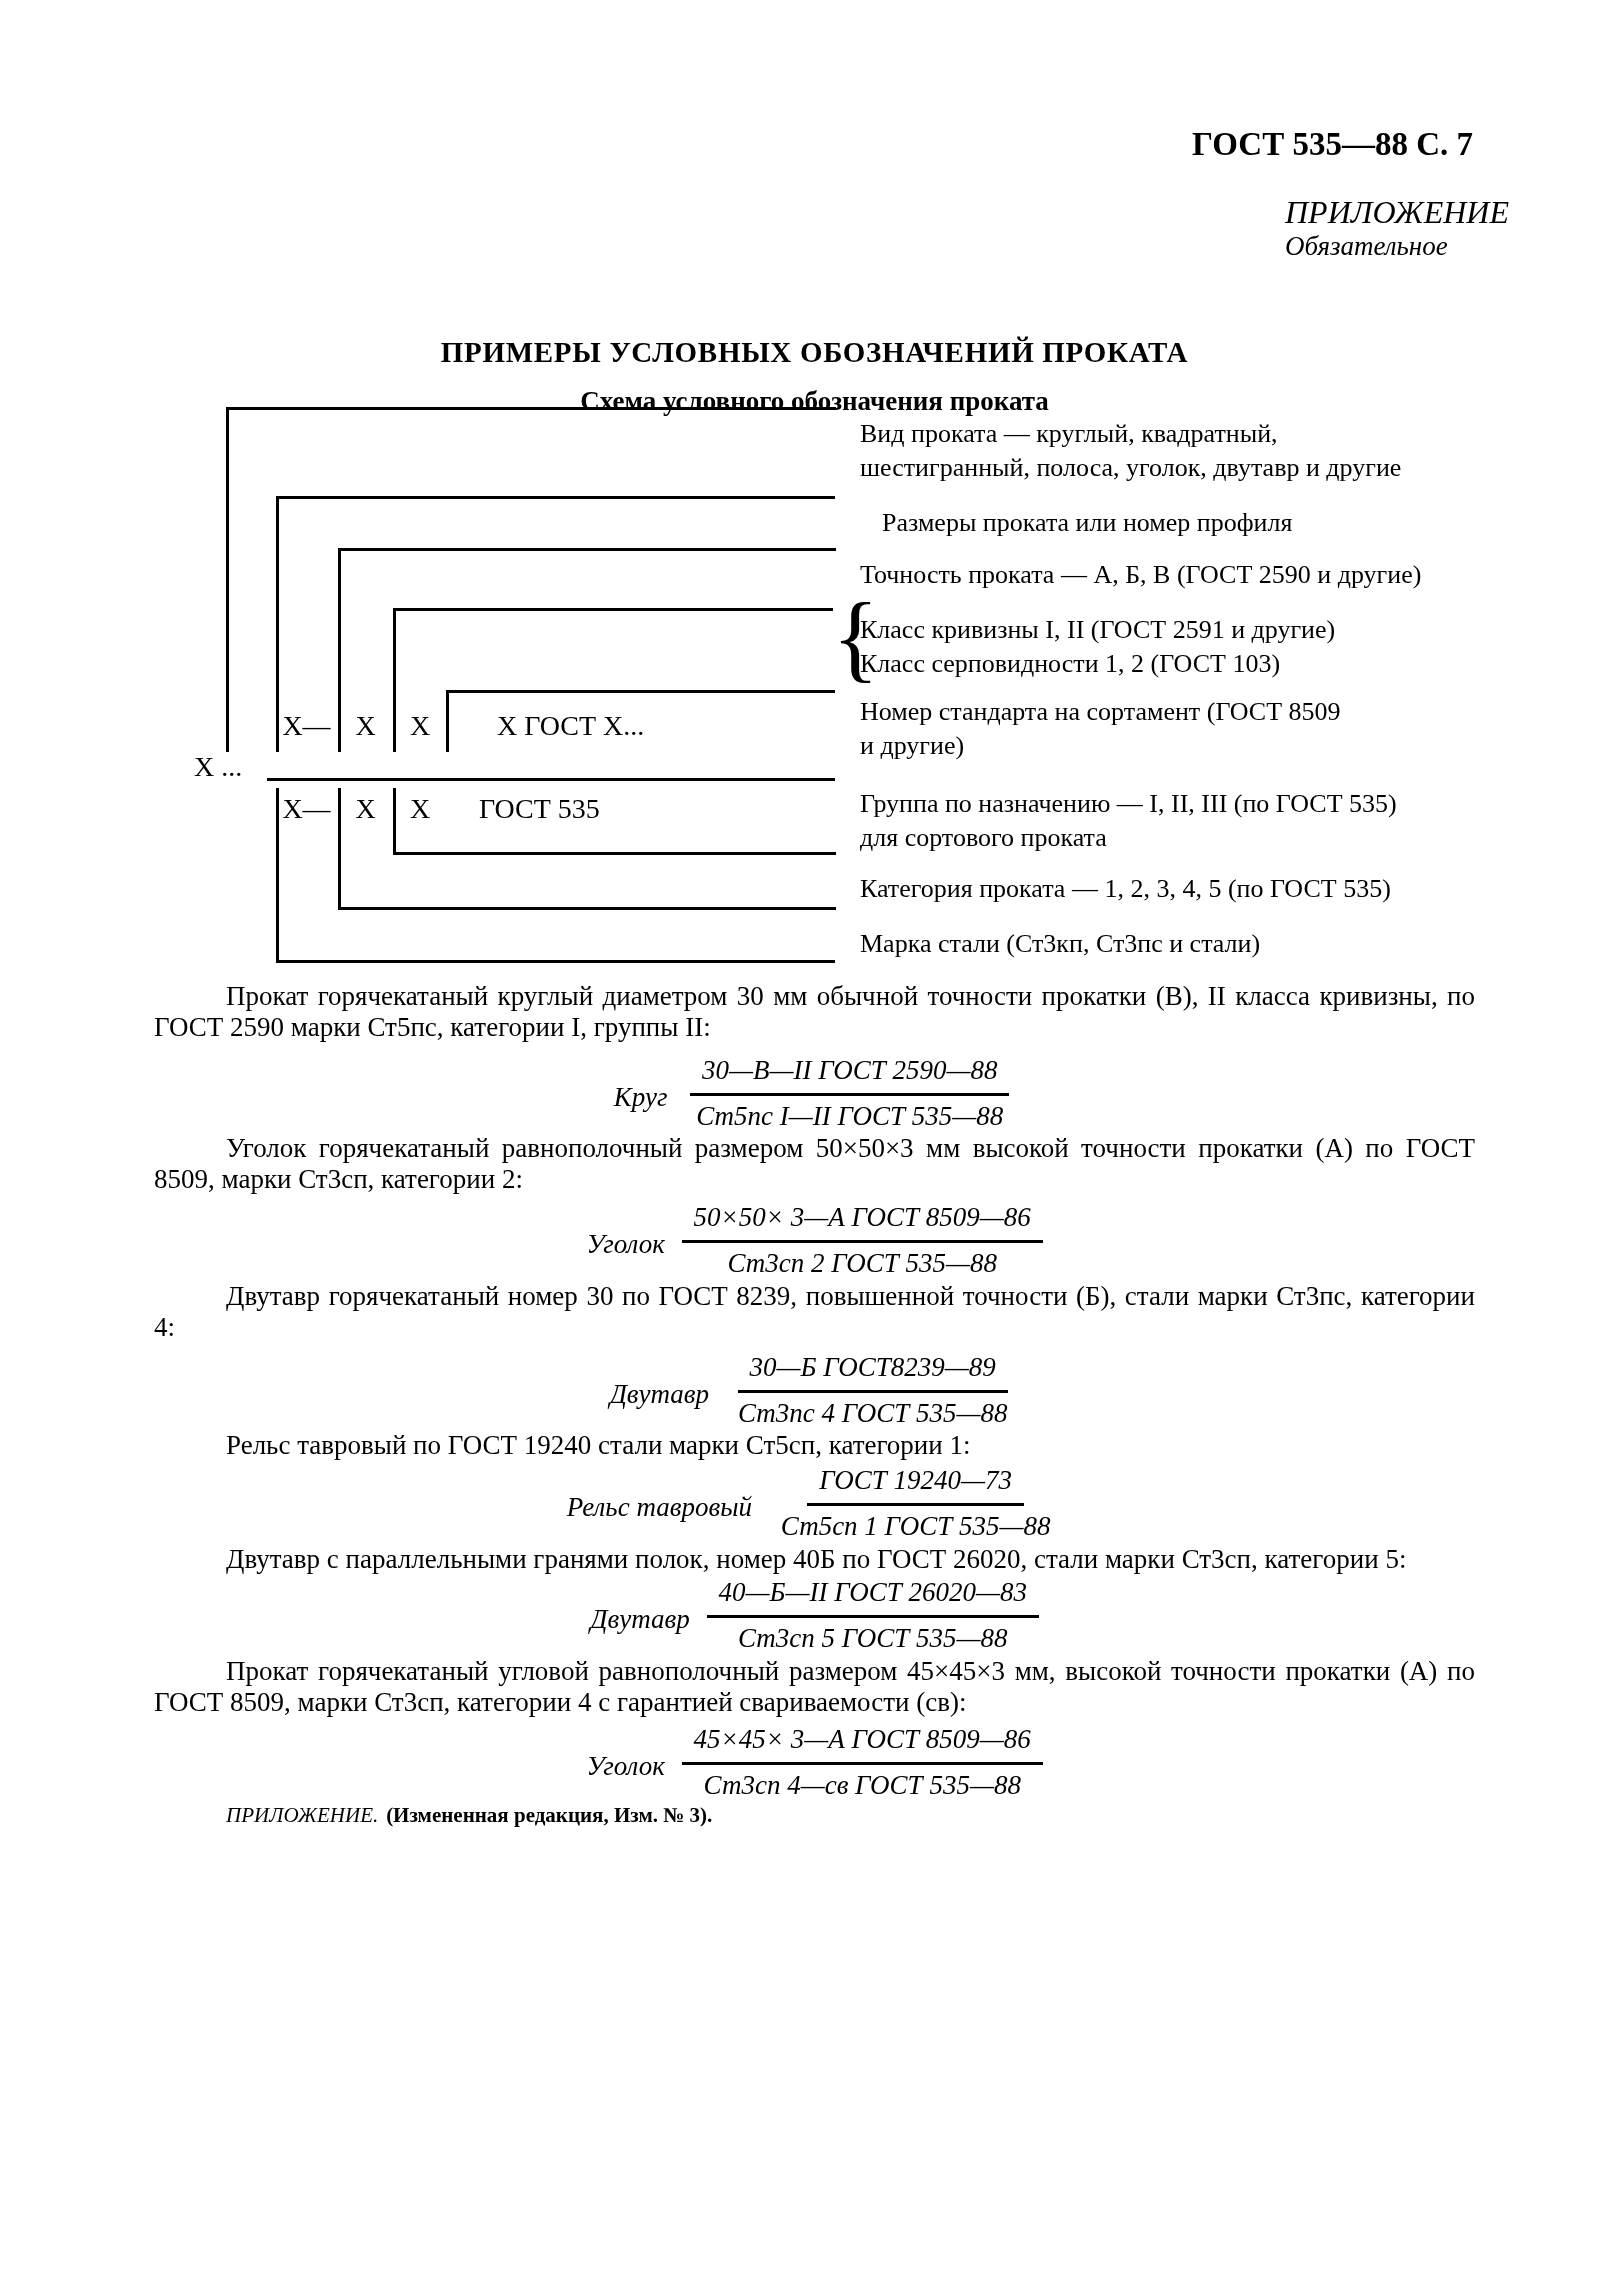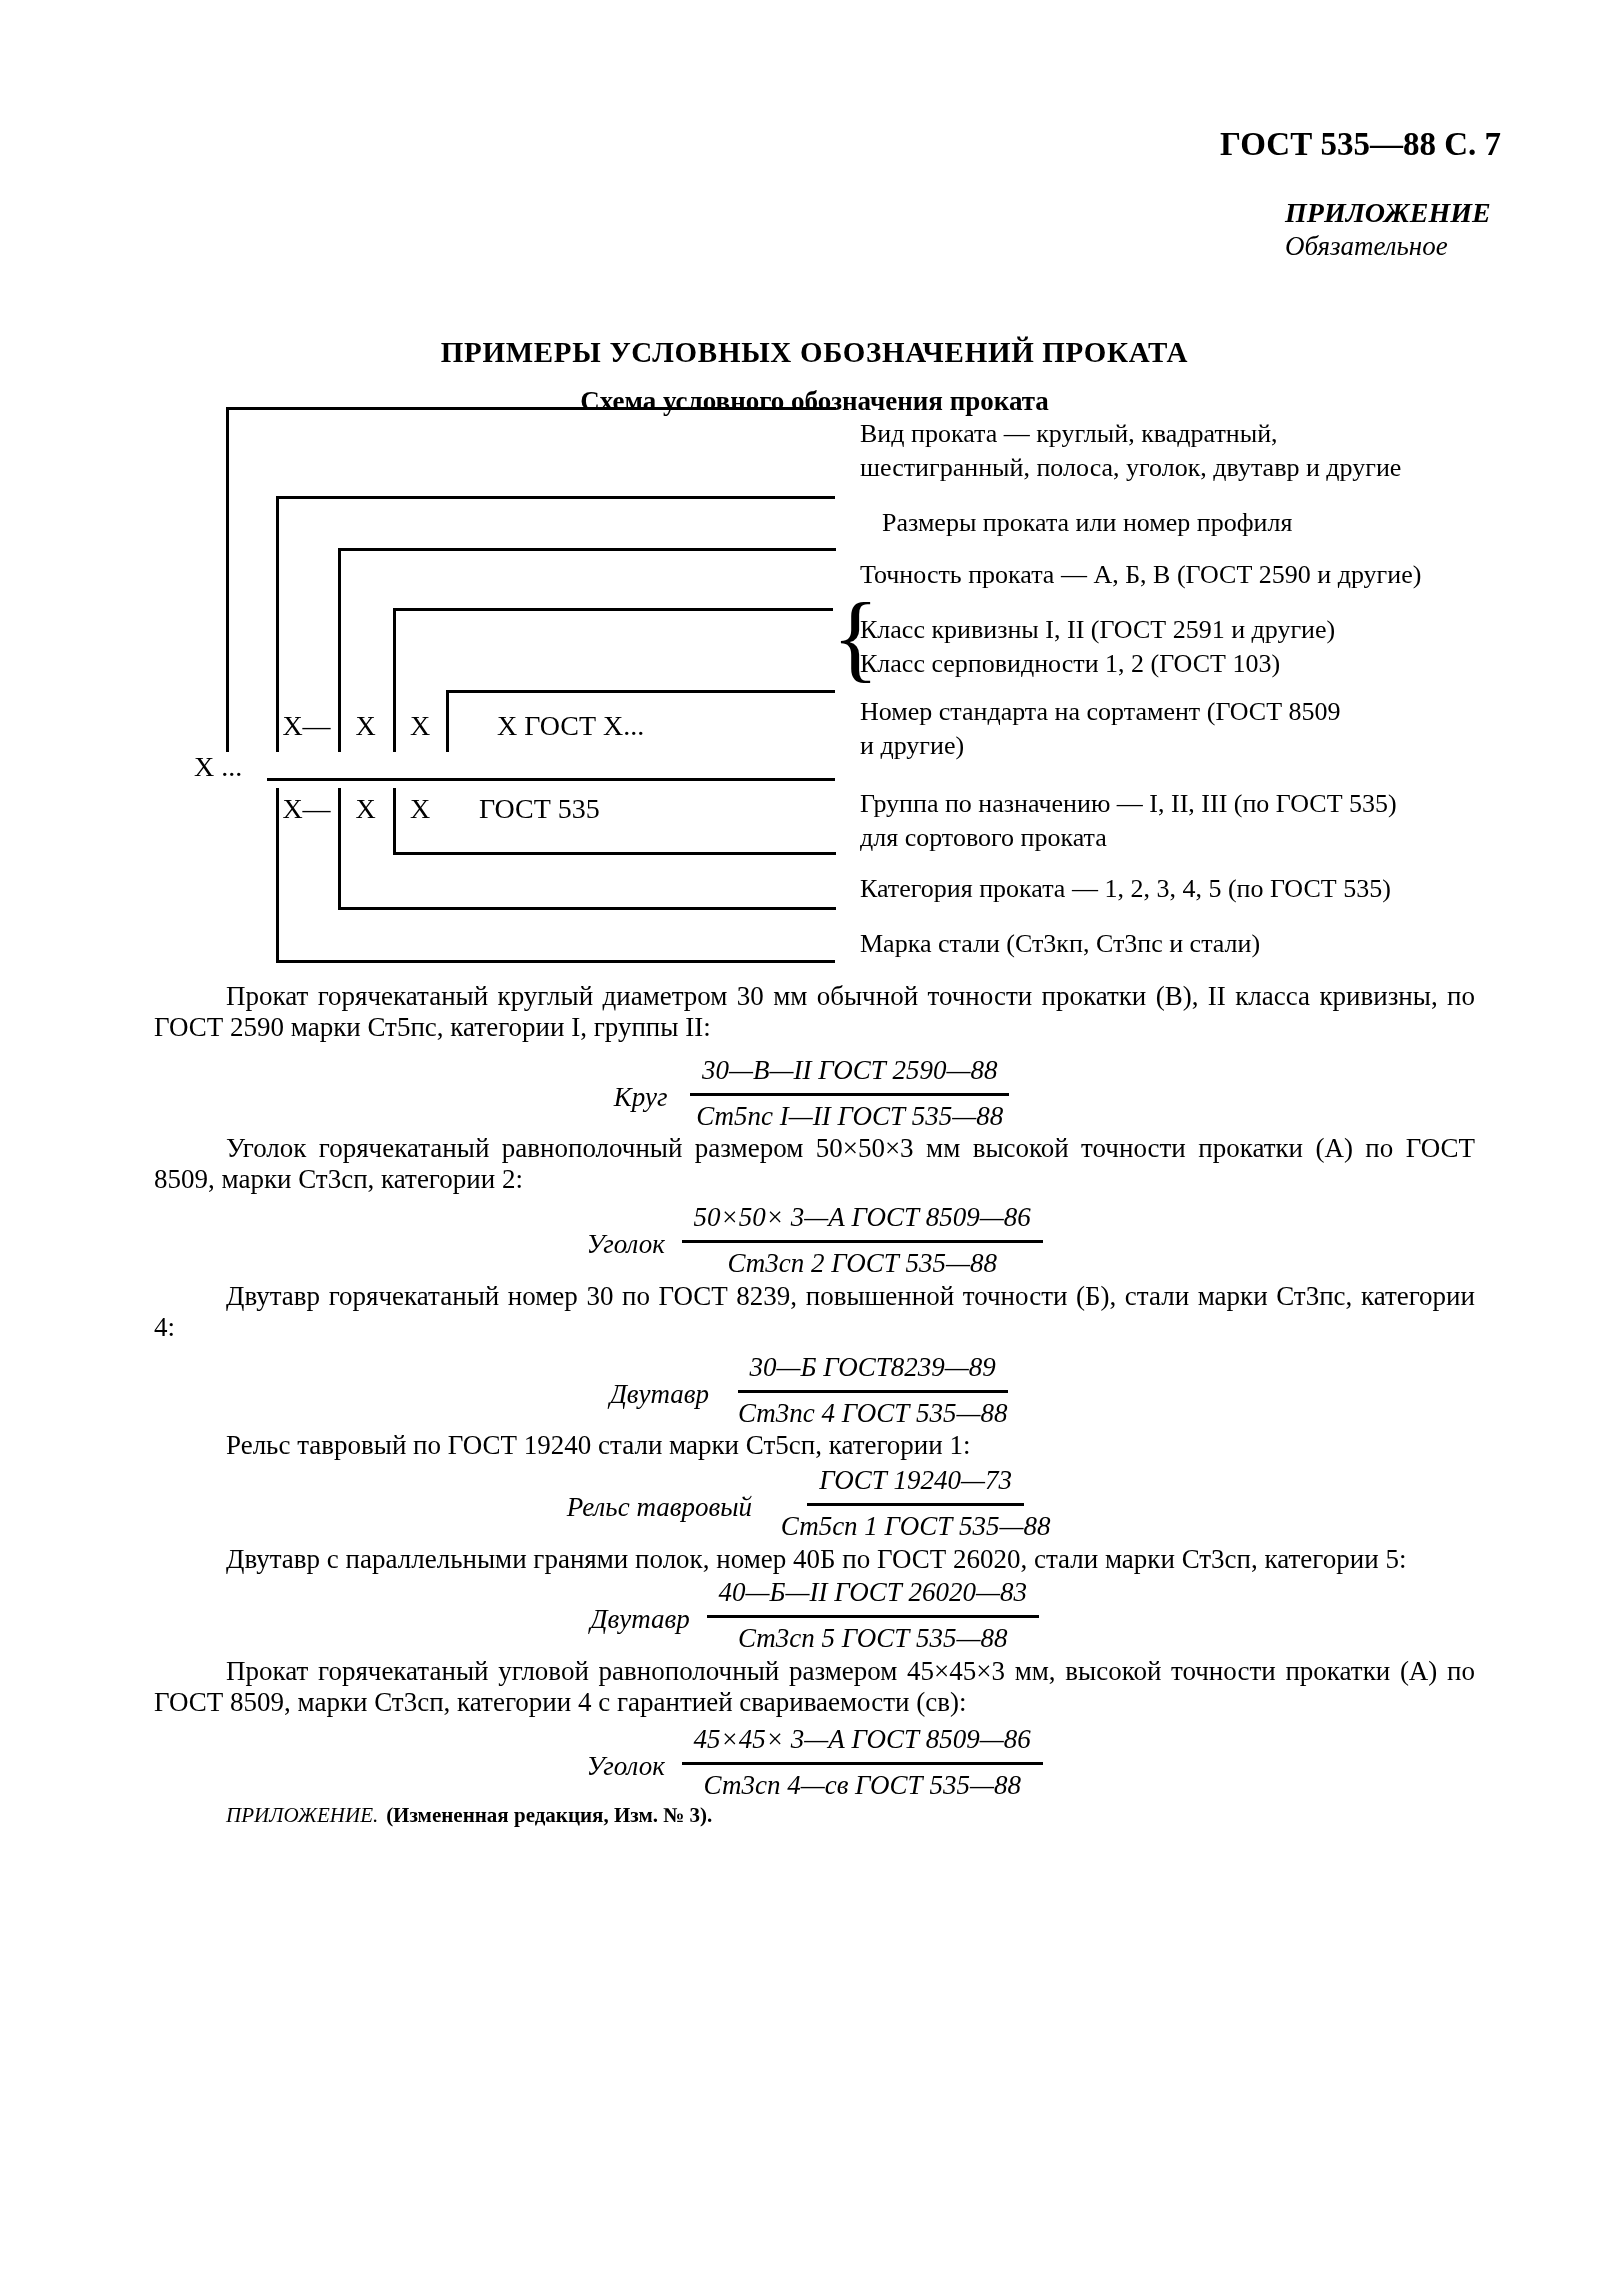--- a/index.html
+++ b/index.html
@@ -7,25 +7,25 @@
     width: 1622px; height: 2295px;
     position: relative;
     background: #ffffff;
     color: #000000;
     font-family: "Liberation Serif", "DejaVu Serif", serif;
   }
   
   .ln { position: absolute; background: #000000; }
   
   .page-ref {
-    position: absolute; top: 126px; right: 121px;
+    position: absolute; top: 126px; right: 149px;
     font-size: 33px; font-weight: bold; white-space: nowrap;
   }
   .appendix-block { position: absolute; top: 195px; left: 1285px; }
-  .appendix-block .a1 { font-size: 28px; font-style: italic; line-height: 35px; font-weight: bold; }
+  .appendix-block .a1 { font-size: 32px; font-style: italic; line-height: 35px; }
   .appendix-block .a2 { font-size: 27px; font-style: italic; line-height: 33px; }
   .doc-title {
     position: absolute; top: 336px; left: 154px; width: 1321px;
     text-align: center; font-size: 29px; font-weight: bold; letter-spacing: 0.7px;
   }
   .doc-subtitle {
     position: absolute; top: 386px; left: 154px; width: 1321px;
     text-align: center; font-size: 27px; font-weight: bold;
   }
   

